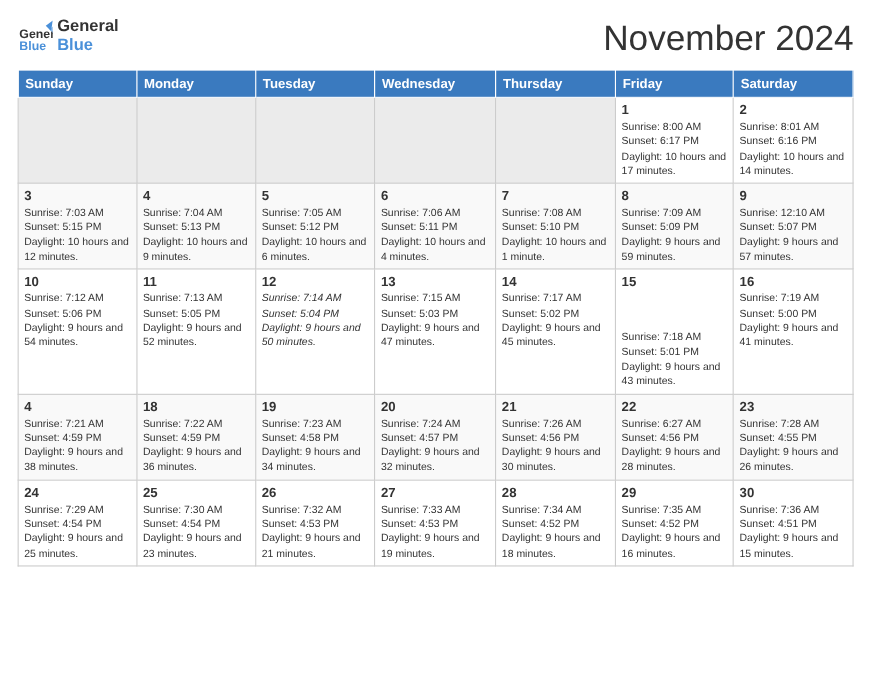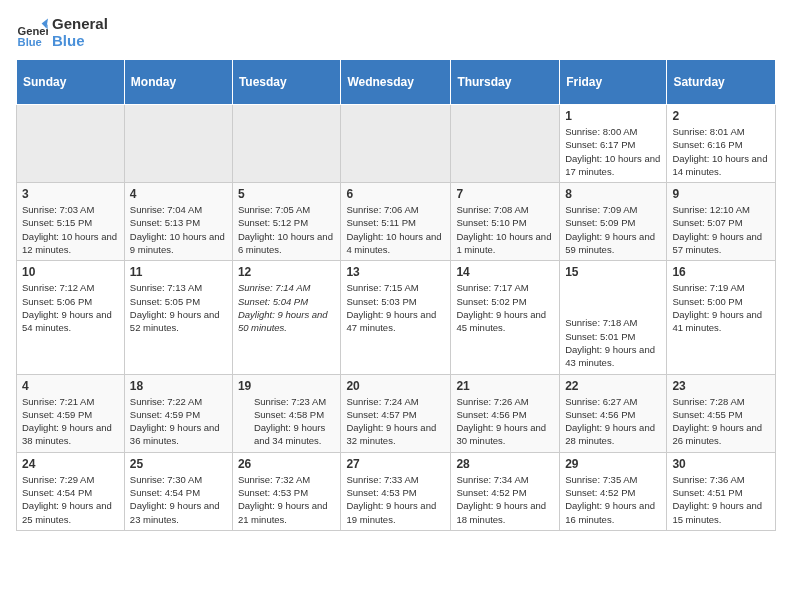--- a/index.html
+++ b/index.html
@@ -39,21 +39,21 @@
     }
     .calendar {
       width: 100%;
       border-collapse: collapse;
     }
     .calendar th {
       background-color: #3a7abf;
       color: #fff;
       font-size: 12px;
       font-weight: bold;
-      padding: 15px 6px;
+      padding: 5px 6px;
       text-align: left;
       border: 1px solid #fff;
     }
     .calendar td {
       vertical-align: top;
       border: 1px solid #ccc;
       padding: 4px 5px;
       width: 113px;
       min-height: 80px;
       font-size: 10px;
@@ -90,20 +90,21 @@
       <text x="2" y="36" font-size="14" font-weight="bold" fill="#4a90d9">Blue</text>
       <polygon points="32,8 40,2 38,14" fill="#4a90d9"></polygon>
       <polygon points="36,12 44,6 42,18" fill="#4a90d9" opacity="0.6"></polygon>
     </svg>
     <div style="display:flex;flex-direction:column;">
       <span style="font-size:15px;font-weight:bold;color:#333;line-height:1.1;">General</span>
       <span style="font-size:15px;font-weight:bold;color:#4a90d9;line-height:1.1;">Blue</span>
     </div>
   </div>
   <div class="title-block">
+    <div class="month-title">November 2024</div>
   </div>
 </div>
 
 <table class="calendar">
   <thead>
     <tr>
     <th>Sunday</th>
         <th>Monday</th>
         <th>Tuesday</th>
         <th>Wednesday</th>
@@ -228,21 +229,21 @@
 Daylight: 9 hours and 38 minutes.</div>
         </td>
         <td>
           <div class="day-number">18</div>
           <div class="day-info" style="white-space: pre-line;">Sunrise: 7:22 AM
 Sunset: 4:59 PM
 Daylight: 9 hours and 36 minutes.</div>
         </td>
         <td>
           <div class="day-number">19</div>
-          <div class="day-info" style="white-space: pre-line; margin-left: 16px;">Sunrise: 7:23 AM
+          <div class="day-info" style="white-space: pre-line;">Sunrise: 7:23 AM
 Sunset: 4:58 PM
 Daylight: 9 hours and 34 minutes.</div>
         </td>
         <td>
           <div class="day-number">20</div>
           <div class="day-info" style="white-space: pre-line;">Sunrise: 7:24 AM
 Sunset: 4:57 PM
 Daylight: 9 hours and 32 minutes.</div>
         </td>
         <td>

